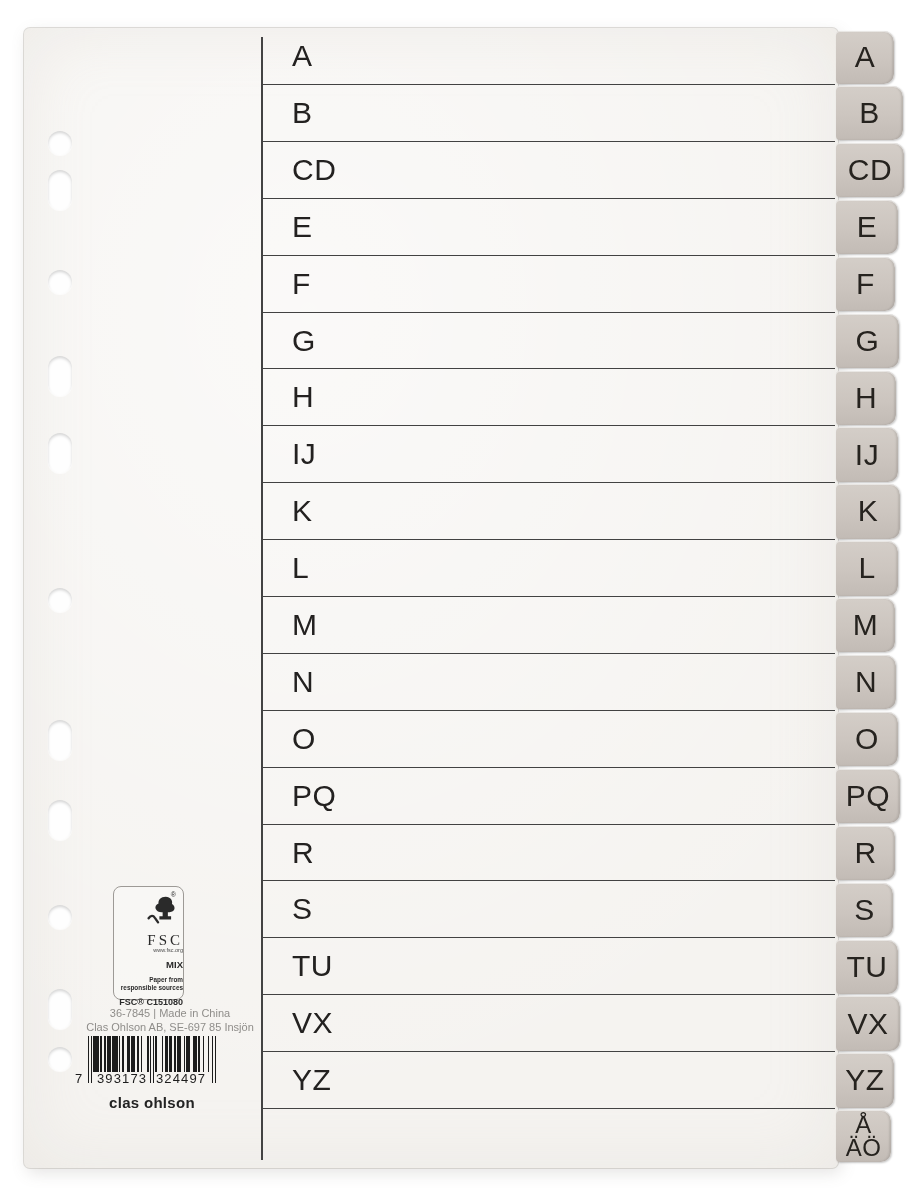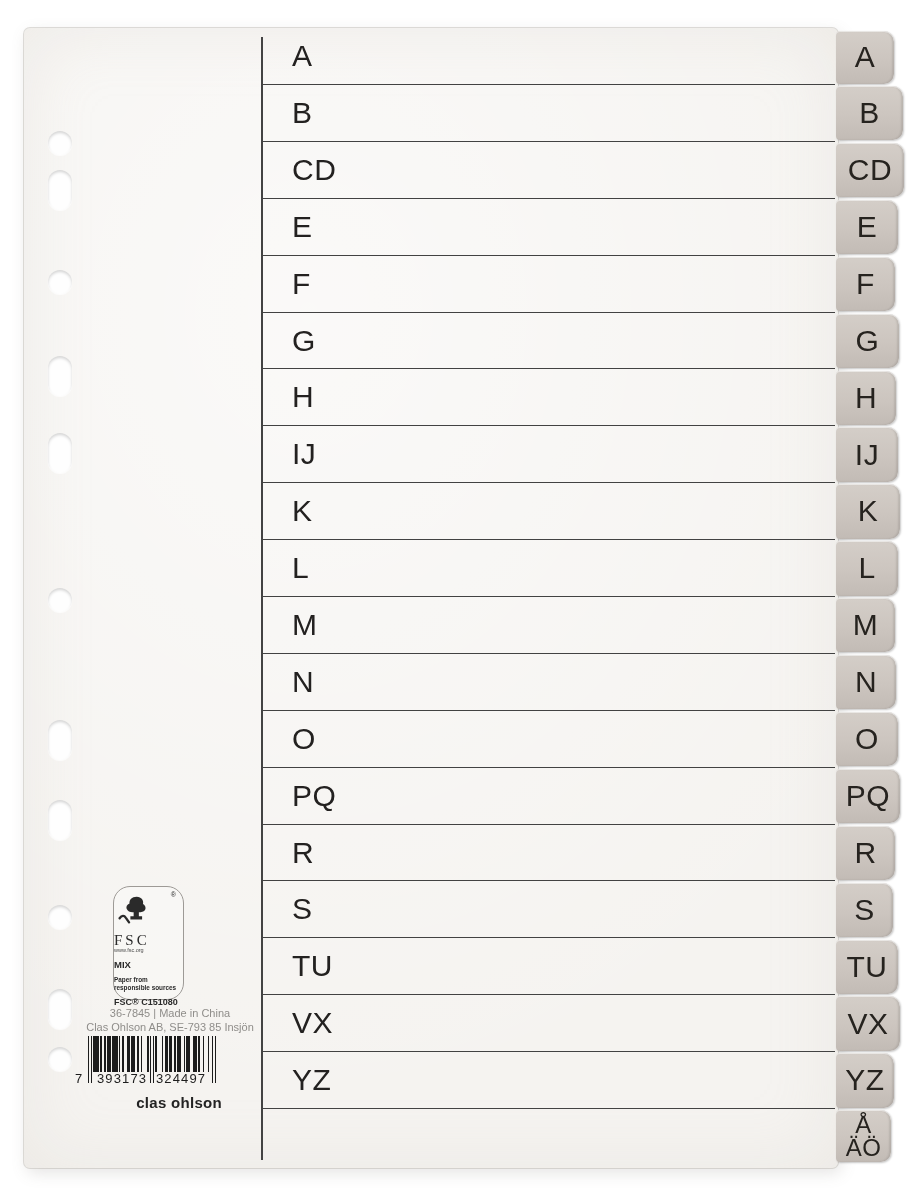--- a/index.html
+++ b/index.html
@@ -22,38 +22,38 @@
   .index-row .lbl{font-size:30px;color:#232120;letter-spacing:.5px;}
   
   .tab{position:absolute;display:flex;align-items:center;justify-content:center;
        background:linear-gradient(180deg,#d4cec8 0%,#ccc5bf 55%,#c2bbb5 100%);
        border-radius:4px 10px 10px 4px;
        box-shadow:inset 0 1px 0 rgba(255,255,255,.55), inset -2px 0 2px rgba(0,0,0,.10), 1px 1px 2px rgba(0,0,0,.22);
        color:#26231f;font-size:30px;letter-spacing:.5px;}
   .tab.two-line{white-space:pre-line;text-align:center;font-size:24px;line-height:23px;}
   
   .fsc{position:absolute;left:89px;top:858px;width:71px;height:114px;box-sizing:border-box;
-       border:1.3px solid #9d9a96;border-radius:17px;text-align:left;color:#2a2a2a;background:rgba(255,255,255,.25);}
+       border:1.3px solid #9d9a96;border-radius:8px;text-align:right;color:#2a2a2a;background:rgba(255,255,255,.25);}
   .fsc .reg{position:absolute;right:7px;top:4px;font-size:7px;}
   .fsc .tree{margin-top:7px;}
   .fsc .name{font-family:"Liberation Serif","DejaVu Serif",serif;font-size:15px;letter-spacing:3px;line-height:13px;}
   .fsc .url{font-size:5.5px;color:#4c4c4c;line-height:7px;}
   .fsc .grade{font-size:9.5px;font-weight:600;margin-top:6px;line-height:10px;}
   .fsc .desc{font-size:6.4px;font-weight:600;line-height:7.6px;margin-top:6px;}
   .fsc .lic{font-size:9px;font-weight:700;margin-top:6px;}
   
   .info{position:absolute;left:46px;top:979px;width:200px;text-align:center;
         font-size:11px;line-height:13.5px;color:#8f8d8a;}
   .barcode{position:absolute;left:64px;top:1008px;width:128px;height:52px;}
   .barcode svg{position:absolute;left:0;top:0;}
   .bc-num{position:absolute;font-size:13px;color:#1d1d1d;top:35px;}
   .bc-first{left:-13px;}
   .bc-left{left:9px;width:49px;display:flex;justify-content:space-between;background:transparent;}
   .bc-right{left:68px;width:49px;display:flex;justify-content:space-between;}
-  .brand{position:absolute;left:58px;top:1066px;width:140px;text-align:right;
+  .brand{position:absolute;left:58px;top:1066px;width:140px;text-align:center;
          font-size:15px;font-weight:700;color:#232323;letter-spacing:.3px;}
 </style>
 </head>
 <body>
 
 <div class="scene">
   <div class="sheet">
 
     <div id="holes">
         <div class="hole round" style="top: 103px;"></div>
@@ -141,21 +141,21 @@
       <div class="grade">MIX</div>
       <div class="desc">
         <div>Paper from</div>
         <div>responsible sources</div>
       </div>
       <div class="lic">FSC® C151080</div>
     </div>
 
     <div class="info">
       <div>36-7845 | Made in China</div>
-      <div>Clas Ohlson AB, SE-793 85 Insjön</div>
+      <div>Clas Ohlson AB, SE-697 85 Insjön</div>
     </div>
 
     <div class="barcode" id="barcode">
       <div class="bc-num bc-first">7</div>
       <div class="bc-num bc-left" id="bcLeft">
           <span>3</span>
           <span>9</span>
           <span>3</span>
           <span>1</span>
           <span>7</span>

